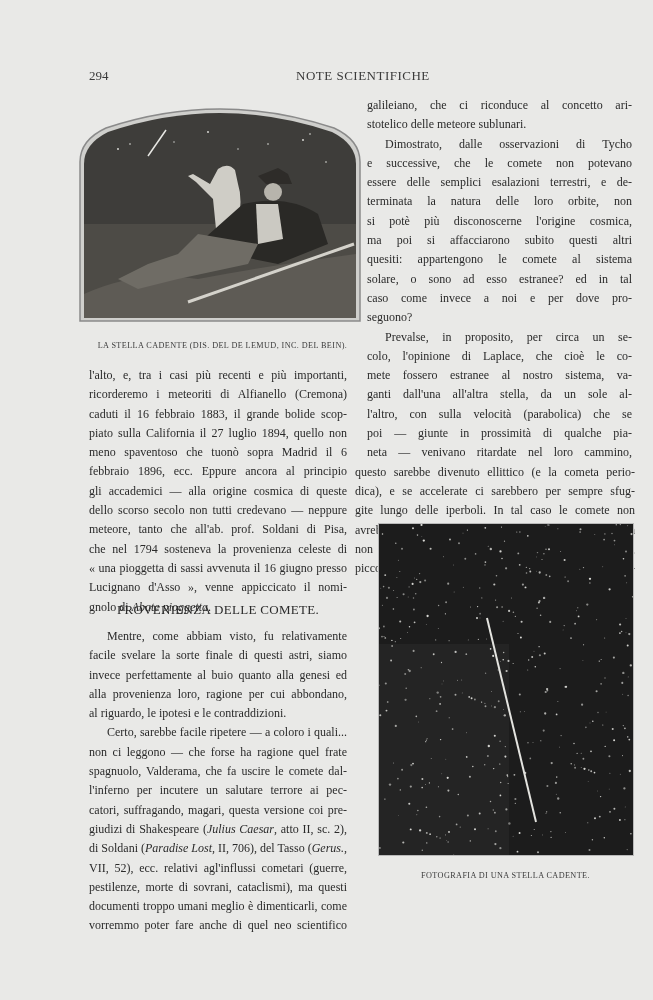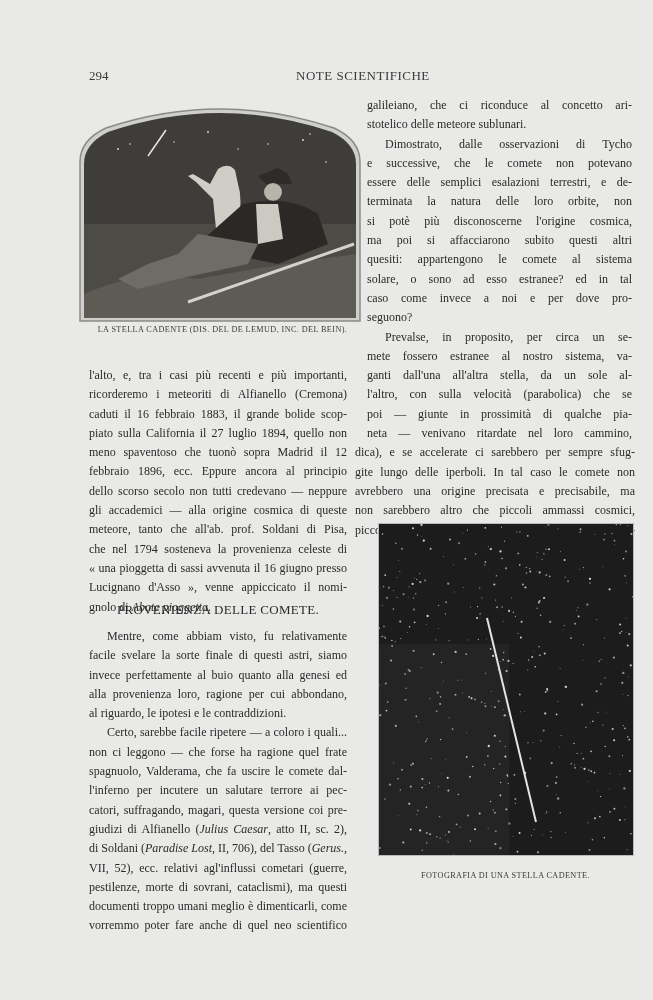--- a/index.html
+++ b/index.html
@@ -27,21 +27,21 @@
     .left-col-bottom { left: 89px; top: 627px; width: 258px; }
     .right-col { left: 367px; top: 96px; width: 265px; }
     .section-title {
       position: absolute; left: 89px; top: 602px; width: 258px;
       text-align: center; font-size: 13px; letter-spacing: 0.3px;
     }
     .caption {
       position: absolute; font-size: 8.2px; letter-spacing: 0.4px; text-align: center;
       color: #3a3a3a;
     }
-    .caption-1 { left: 80px; top: 325px; width: 285px; }
+    .caption-1 { left: 80px; top: 341px; width: 285px; }
     .caption-2 { left: 378px; top: 871px; width: 255px; }
     .illus {
       position: absolute; left: 78px; top: 104px; width: 284px; height: 218px;
     }
     .photo {
       position: absolute; left: 378px; top: 523px; width: 256px; height: 333px;
       background: #1b1b1b;
       border: 1px solid #b9b9b9;
       box-sizing: border-box;
     }
@@ -96,62 +96,64 @@
     <span class="line">e successive, che le comete non potevano</span>
     <span class="line">essere delle semplici esalazioni terrestri, e de-</span>
     <span class="line">terminata la natura delle loro orbite, non</span>
     <span class="line">si potè più disconoscerne l'origine cosmica,</span>
     <span class="line">ma poi si affacciarono subito questi altri</span>
     <span class="line">quesiti: appartengono le comete al sistema</span>
     <span class="line">solare, o sono ad esso estranee? ed in tal</span>
     <span class="line">caso come invece a noi e per dove pro-</span>
     <span class="line last">seguono?</span>
     <span class="line indent">Prevalse, in proposito, per circa un se-</span>
+    <span class="line">colo, l'opinione di Laplace, che cioè le co-</span>
     <span class="line">mete fossero estranee al nostro sistema, va-</span>
     <span class="line">ganti dall'una all'altra stella, da un sole al-</span>
     <span class="line">l'altro, con sulla velocità (parabolica) che se</span>
     <span class="line">poi — giunte in prossimità di qualche pia-</span>
     <span class="line" style="width: 265px;">neta — venivano ritardate nel loro cammino,</span>
+    <span class="line" style="width: 280px; margin-left: -12px;">questo sarebbe divenuto ellittico (e la cometa perio-</span>
     <span class="line" style="width: 280px; margin-left: -12px;">dica), e se accelerate ci sarebbero per sempre sfug-</span>
     <span class="line" style="width: 280px; margin-left: -12px;">gite lungo delle iperboli. In tal caso le comete non</span>
     <span class="line" style="width: 280px; margin-left: -12px;">avrebbero una origine precisata e precisabile, ma</span>
     <span class="line" style="width: 280px; margin-left: -12px;">non sarebbero altro che piccoli ammassi cosmici,</span>
     <span class="line" style="width: 280px; margin-left: -12px;">piccole nebulose, brandelli di materia caotica va-</span>
   </div>
 
 <div class="col left-col-top" id="left-top">
     <span class="line">l'alto, e, tra i casi più recenti e più importanti,</span>
     <span class="line">ricorderemo i meteoriti di Alfianello (Cremona)</span>
     <span class="line">caduti il 16 febbraio 1883, il grande bolide scop-</span>
     <span class="line">piato sulla California il 27 luglio 1894, quello non</span>
-    <span class="line">meno spaventoso che tuonò sopra Madrid il 12</span>
+    <span class="line">meno spaventoso che tuonò sopra Madrid il 6</span>
     <span class="line">febbraio 1896, ecc. Eppure ancora al principio</span>
+    <span class="line">gli accademici — alla origine cosmica di queste</span>
     <span class="line">dello scorso secolo non tutti credevano — neppure</span>
-    <span class="line">gli accademici — alla origine cosmica di queste</span>
     <span class="line">meteore, tanto che all'ab. prof. Soldani di Pisa,</span>
     <span class="line">che nel 1794 sosteneva la provenienza celeste di</span>
     <span class="line">« una pioggetta di sassi avvenuta il 16 giugno presso</span>
     <span class="line">Lucignano d'Asso », venne appiccicato il nomi-</span>
     <span class="line last">gnolo di <i>Abate pioggetta</i><span>.</span></span>
   </div>
 
 <div class="section-title">PROVENIENZA DELLE COMETE.</div>
 
 <div class="col left-col-bottom" id="left-bottom">
     <span class="line indent">Mentre, come abbiam visto, fu relativamente</span>
     <span class="line">facile svelare la sorte finale di questi astri, siamo</span>
     <span class="line">invece perfettamente al buio quanto alla genesi ed</span>
     <span class="line">alla provenienza loro, ragione per cui abbondano,</span>
     <span class="line last">al riguardo, le ipotesi e le contraddizioni.</span>
     <span class="line indent">Certo, sarebbe facile ripetere — a coloro i quali...</span>
     <span class="line">non ci leggono — che forse ha ragione quel frate</span>
     <span class="line">spagnuolo, Valderama, che fa uscire le comete dal-</span>
     <span class="line">l'inferno per incutere un salutare terrore ai pec-</span>
     <span class="line">catori, suffragando, magari, questa versione coi pre-</span>
-    <span class="line"><span>giudizi di Alfianello (</span><i>Julius Caesar</i><span>, atto II, sc. 2),</span></span>
+    <span class="line"><span>giudizi di Shakespeare (</span><i>Julius Caesar</i><span>, atto II, sc. 2),</span></span>
     <span class="line"><span>di Soldani (</span><i>Paradise Lost</i><span>, II, 706), del Tasso (</span><i>Gerus.</i><span>,</span></span>
     <span class="line">VII, 52), ecc. relativi agl'influssi cometari (guerre,</span>
     <span class="line">pestilenze, morte di sovrani, cataclismi), ma questi</span>
     <span class="line">documenti troppo umani meglio è dimenticarli, come</span>
     <span class="line">vorremmo poter fare anche di quel neo scientifico</span>
   </div>
 
 <div class="photo">
   <svg width="254" height="331" viewBox="0 0 254 331" id="photo-svg">
     <rect x="0" y="0" width="254" height="331" fill="#1c1c1c"></rect>

